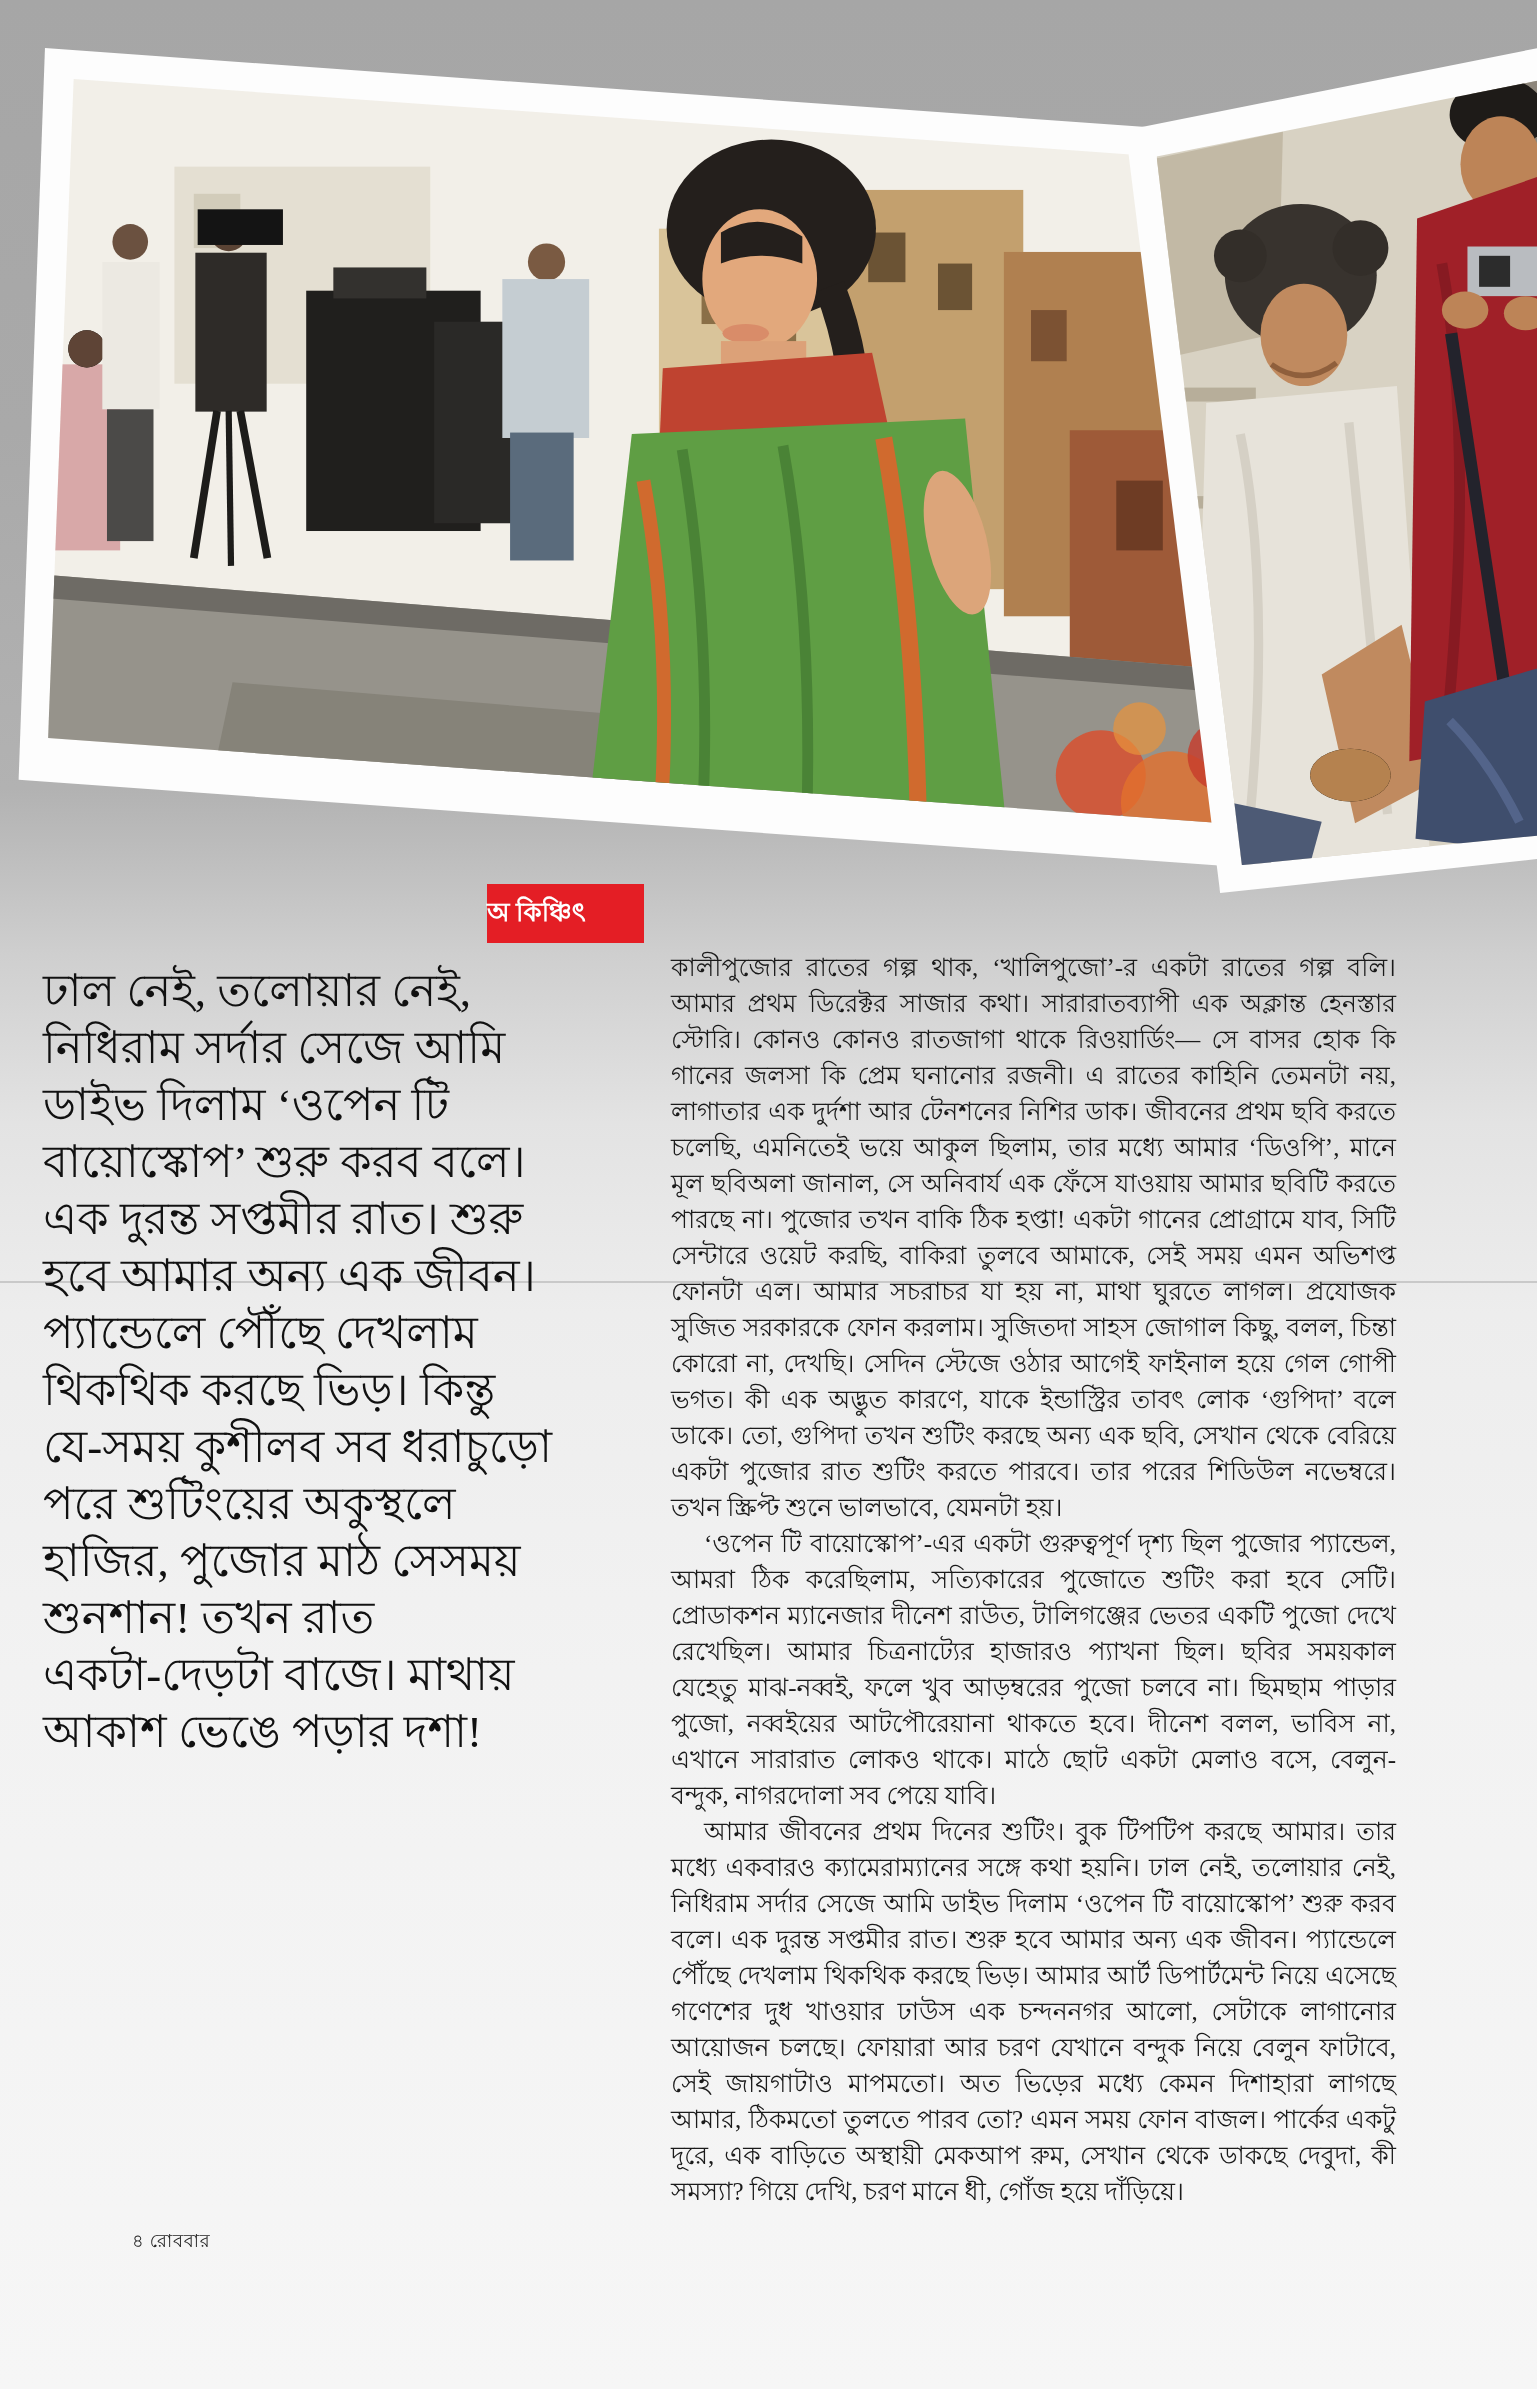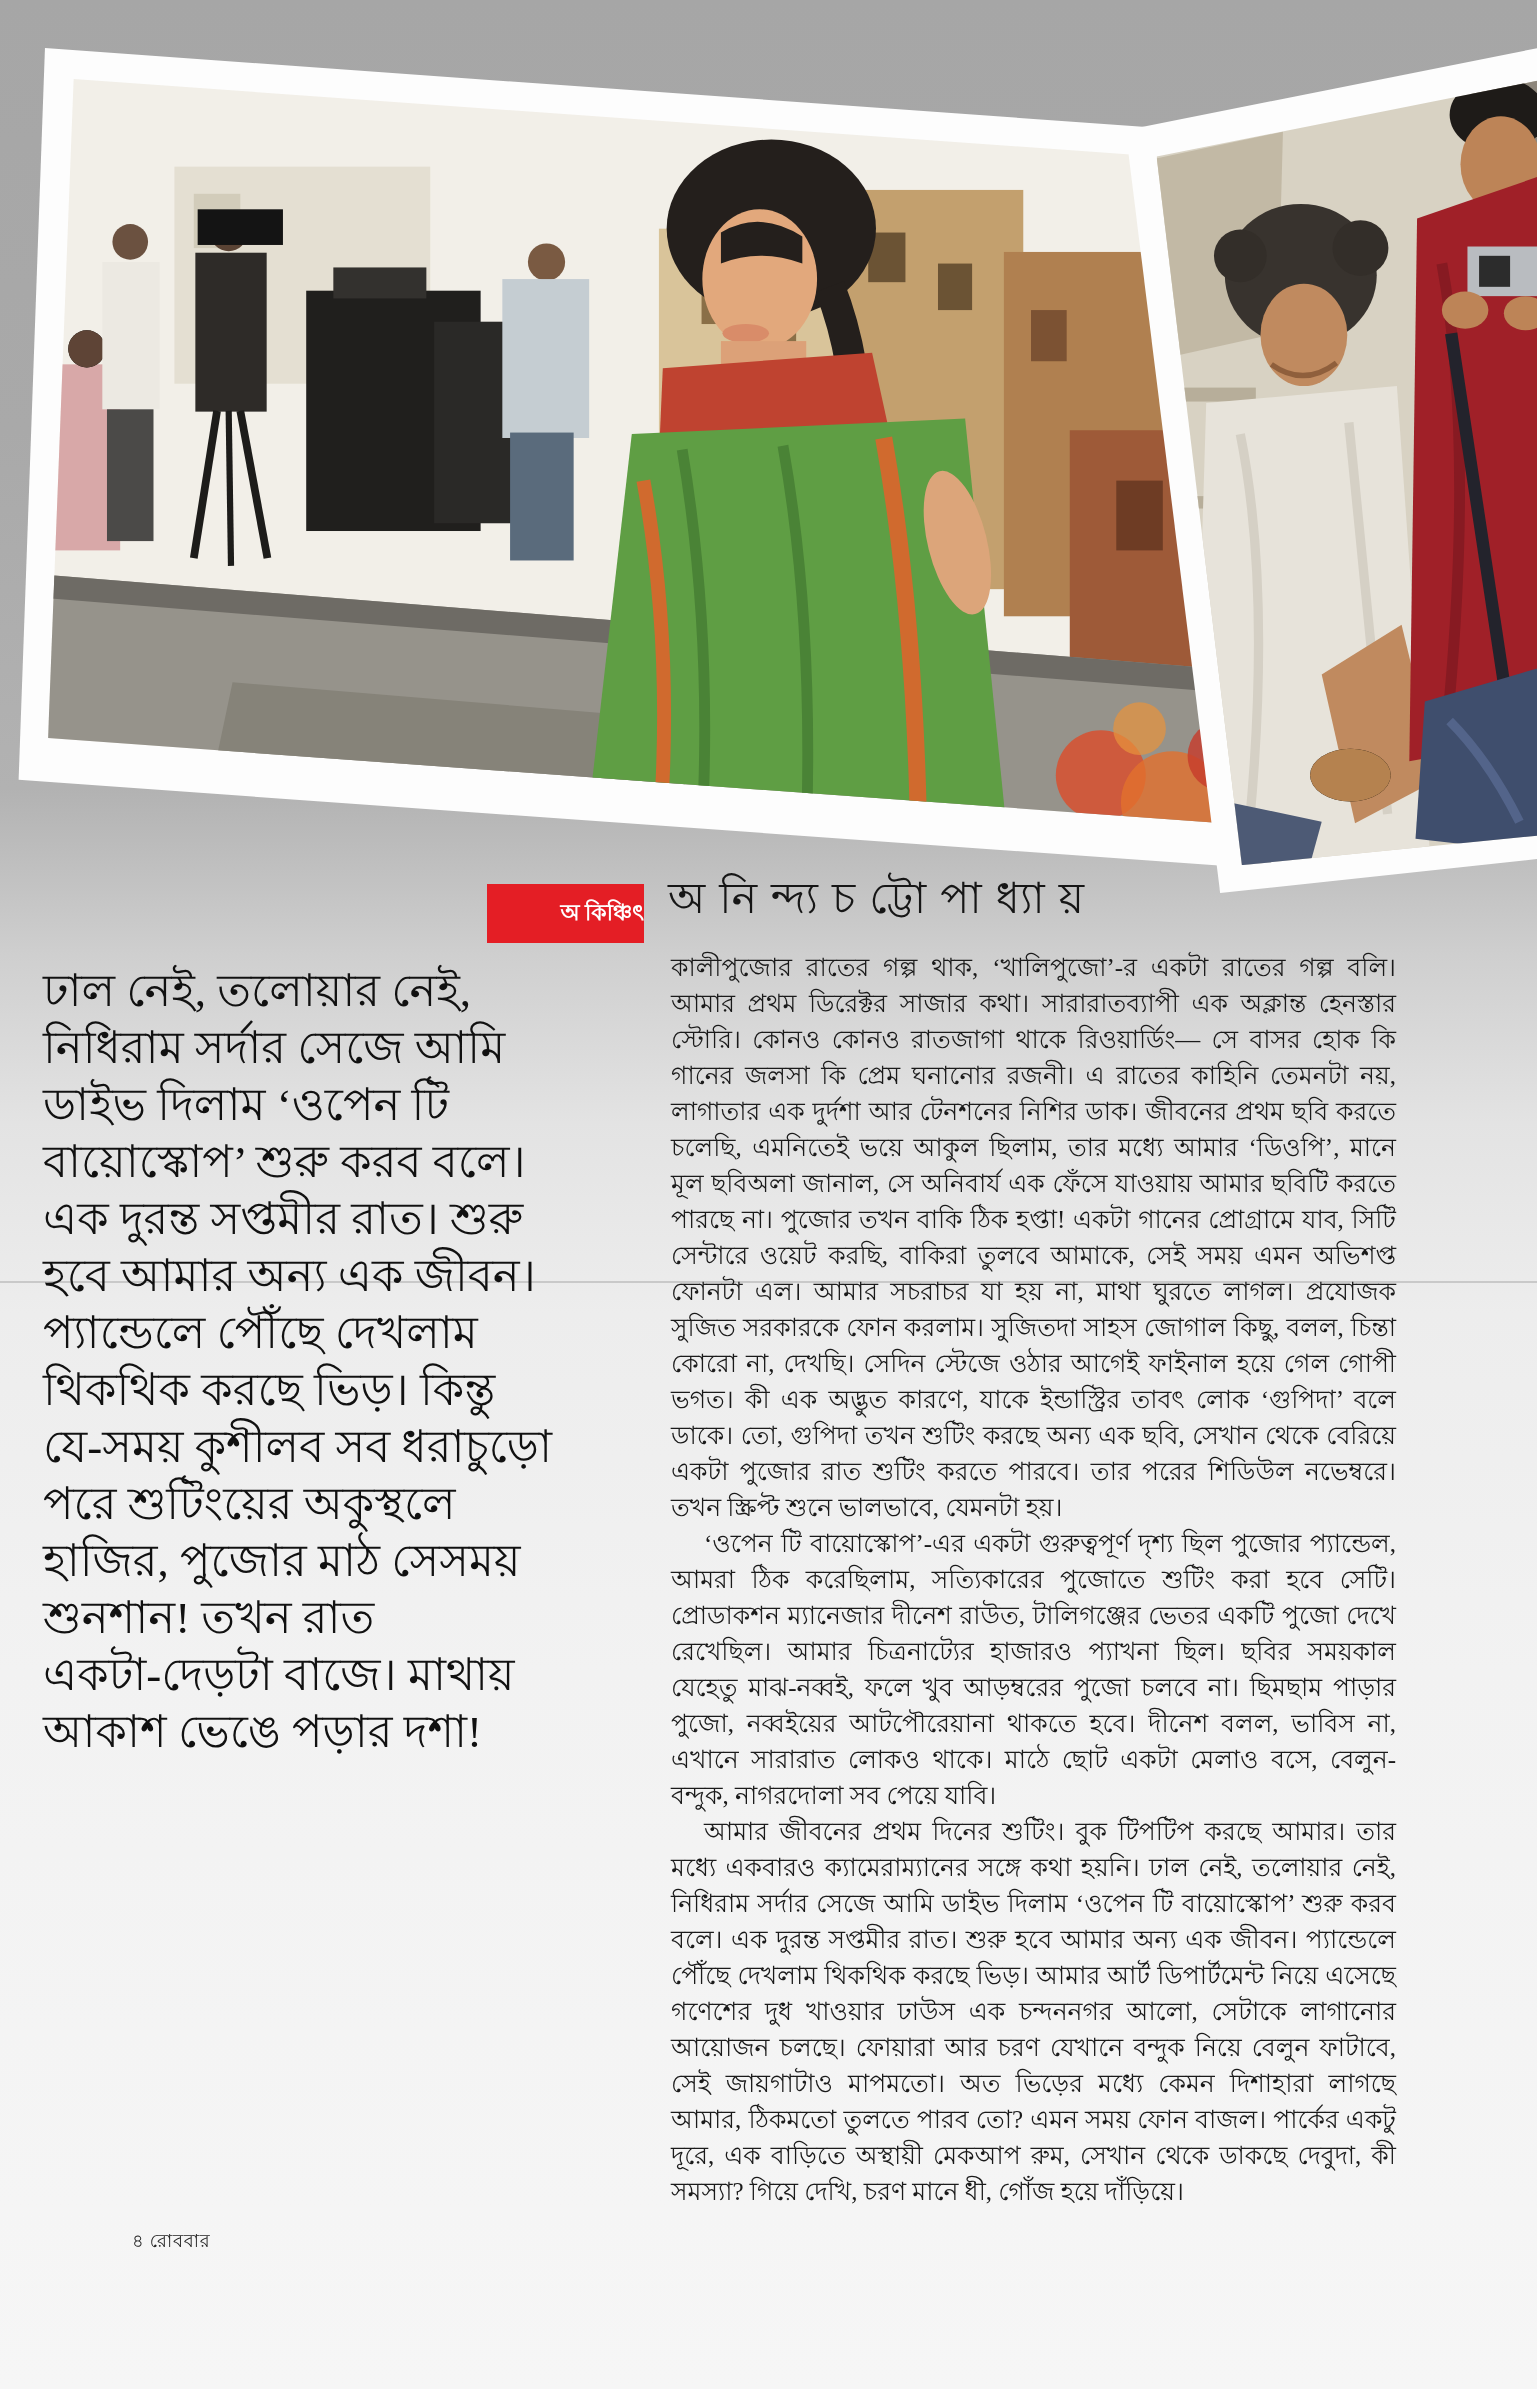--- a/index.html
+++ b/index.html
@@ -16,22 +16,22 @@
     color:#1c1c1c;
   }
   .photos{position:absolute;left:0;top:0;width:1538px;height:969px;}
   .divider{
     position:absolute;left:0;top:1281px;width:1538px;height:1.6px;
     background:#c9c9c9;
   }
   .badge{
     position:absolute;left:487px;top:884px;width:157px;height:59px;
     background:#e41e25;color:#ffffff;
-    display:flex;align-items:center;justify-content:flex-end;
-    font-size:22px;font-weight:bold;
+    display:flex;align-items:center;justify-content:flex-start;
+    font-size:26px;font-weight:bold;
   }
   .author{
     position:absolute;left:668px;top:866px;width:543px;
     font-size:43px;letter-spacing:1.6px;color:#161616;
     white-space:nowrap;
   }
   .headline{
     position:absolute;left:43px;top:963px;width:614px;
     font-size:45px;line-height:57px;
     text-align:left;white-space:pre-line;color:#111111;
@@ -169,21 +169,20 @@
         <polygon points="1838,905 1984,862 1984,1100 1826,1082" fill="#3f4e6d"></polygon>
         <path d="M1870,930 Q1920,980 1960,1060" stroke="#53648a" stroke-width="12" fill="none"></path>
       </g>
     </g>
   </svg>
 
   <div class="badge">
     <span>অ কিঞ্চিৎ</span>
   </div>
 
-  <div class="author">অ নি ন্দ্য  চ ট্টো পা ধ্যা য়</div>
 
   <div class="headline">ঢাল নেই, তলোয়ার নেই,
 নিধিরাম সর্দার সেজে আমি
 ডাইভ দিলাম ‘ওপেন টি
 বায়োস্কোপ’ শুরু করব বলে।
 এক দুরন্ত সপ্তমীর রাত। শুরু
 হবে আমার অন্য এক জীবন।
 প্যান্ডেলে পৌঁছে দেখলাম
 থিকথিক করছে ভিড়। কিন্তু
 যে-সময় কুশীলব সব ধরাচুড়ো

